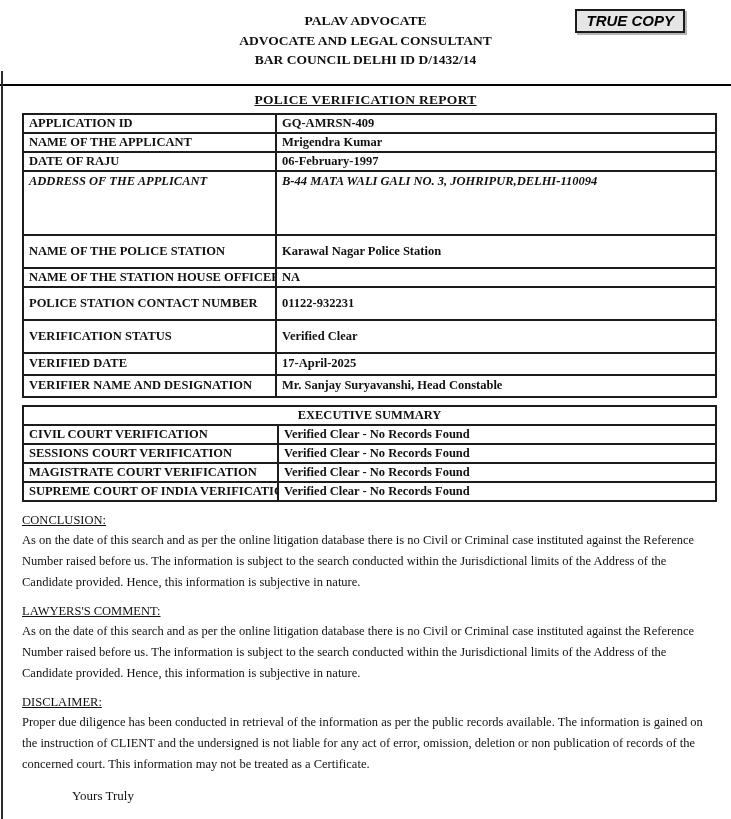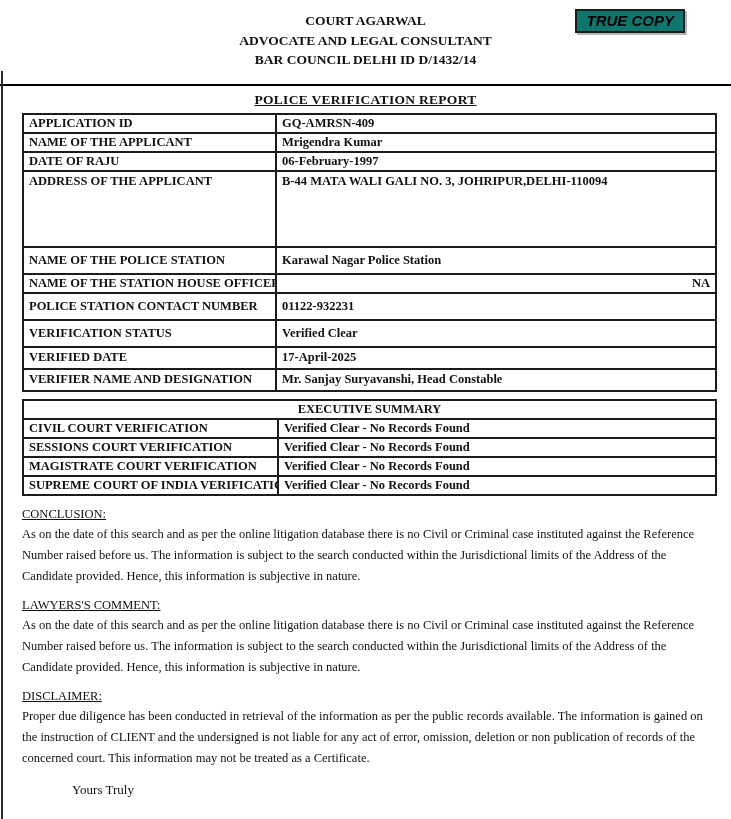--- a/index.html
+++ b/index.html
@@ -16,39 +16,39 @@
   }
   
   .letterhead{text-align:center;padding-top:11px;font-weight:bold;font-size:13.5px;line-height:1.45;}
   .true-copy{
     position:absolute;top:9px;right:46px;
     border:2px solid #1c1c1c;
     box-shadow:2px 2px 0 #b5b5b5;
     padding:1px 9px 2px;
     font-family:"Liberation Sans", sans-serif;
     font-style:italic;font-weight:bold;font-size:15px;color:#000;
-    background:#0f766e;
+    background:#e5e5e5;
   }
   .top-rule{border:none;border-top:2px solid #000;margin:14px 0 0 0;}
   .report-title{
     text-align:center;font-weight:bold;font-size:13.5px;
     text-decoration:underline;margin-top:6px;letter-spacing:.3px;
   }
   
   table{border-collapse:collapse;table-layout:fixed;margin-left:22px;width:695px;}
   td{
     border:2px solid #1c1c1c;
     font-size:12.5px;font-weight:bold;
     padding:1px 5px;vertical-align:middle;
     overflow:hidden;white-space:nowrap;
   }
   .details-table{margin-top:5px;}
   .details-table col.c1{width:253px;}
-  tr.h17{height:17px;} tr.h21{height:27px;border-radius:8px;} tr.h22{height:22px;} tr.h24{height:16px;text-align:right;}
-  tr.addr{height:76px;}
+  tr.h17{height:17px;} tr.h21{height:33px;border-radius:8px;} tr.h22{height:22px;} tr.h24{height:16px;}
+  tr.addr{height:64px;font-style:italic;}
   tr.addr td{vertical-align:top;padding-top:2px;}
   .exec-table{margin-top:7px;}
   .exec-table col.c1{width:255px;}
   .exec-table tr{height:18px;padding-left:44px;}
   .exec-title-cell{text-align:center;}
   .exec-value{text-align:left;}
   
   .section{margin-left:22px;width:695px;}
   .section-heading{font-weight:normal;font-size:12.5px;text-decoration:underline;margin-top:11px;}
   .section-body{font-size:12.5px;line-height:21px;margin-top:2px;font-weight:normal;}
@@ -56,21 +56,21 @@
   .salutation{margin:13px 0 0 72px;font-size:13px;}
 </style>
 </head>
 <body>
 
 <div class="page">
 
   <div class="left-rule"></div>
 
   <div class="letterhead">
-    <div>COURT AGARWAL</div>
+    <div>PALAV ADVOCATE</div>
     <div>ADVOCATE AND LEGAL CONSULTANT</div>
     <div>BAR COUNCIL DELHI ID D/1432/14</div>
   </div>
 
   <div class="true-copy">TRUE COPY</div>
 
   <hr class="top-rule">
 
   <div class="report-title">POLICE VERIFICATION REPORT</div>
 

